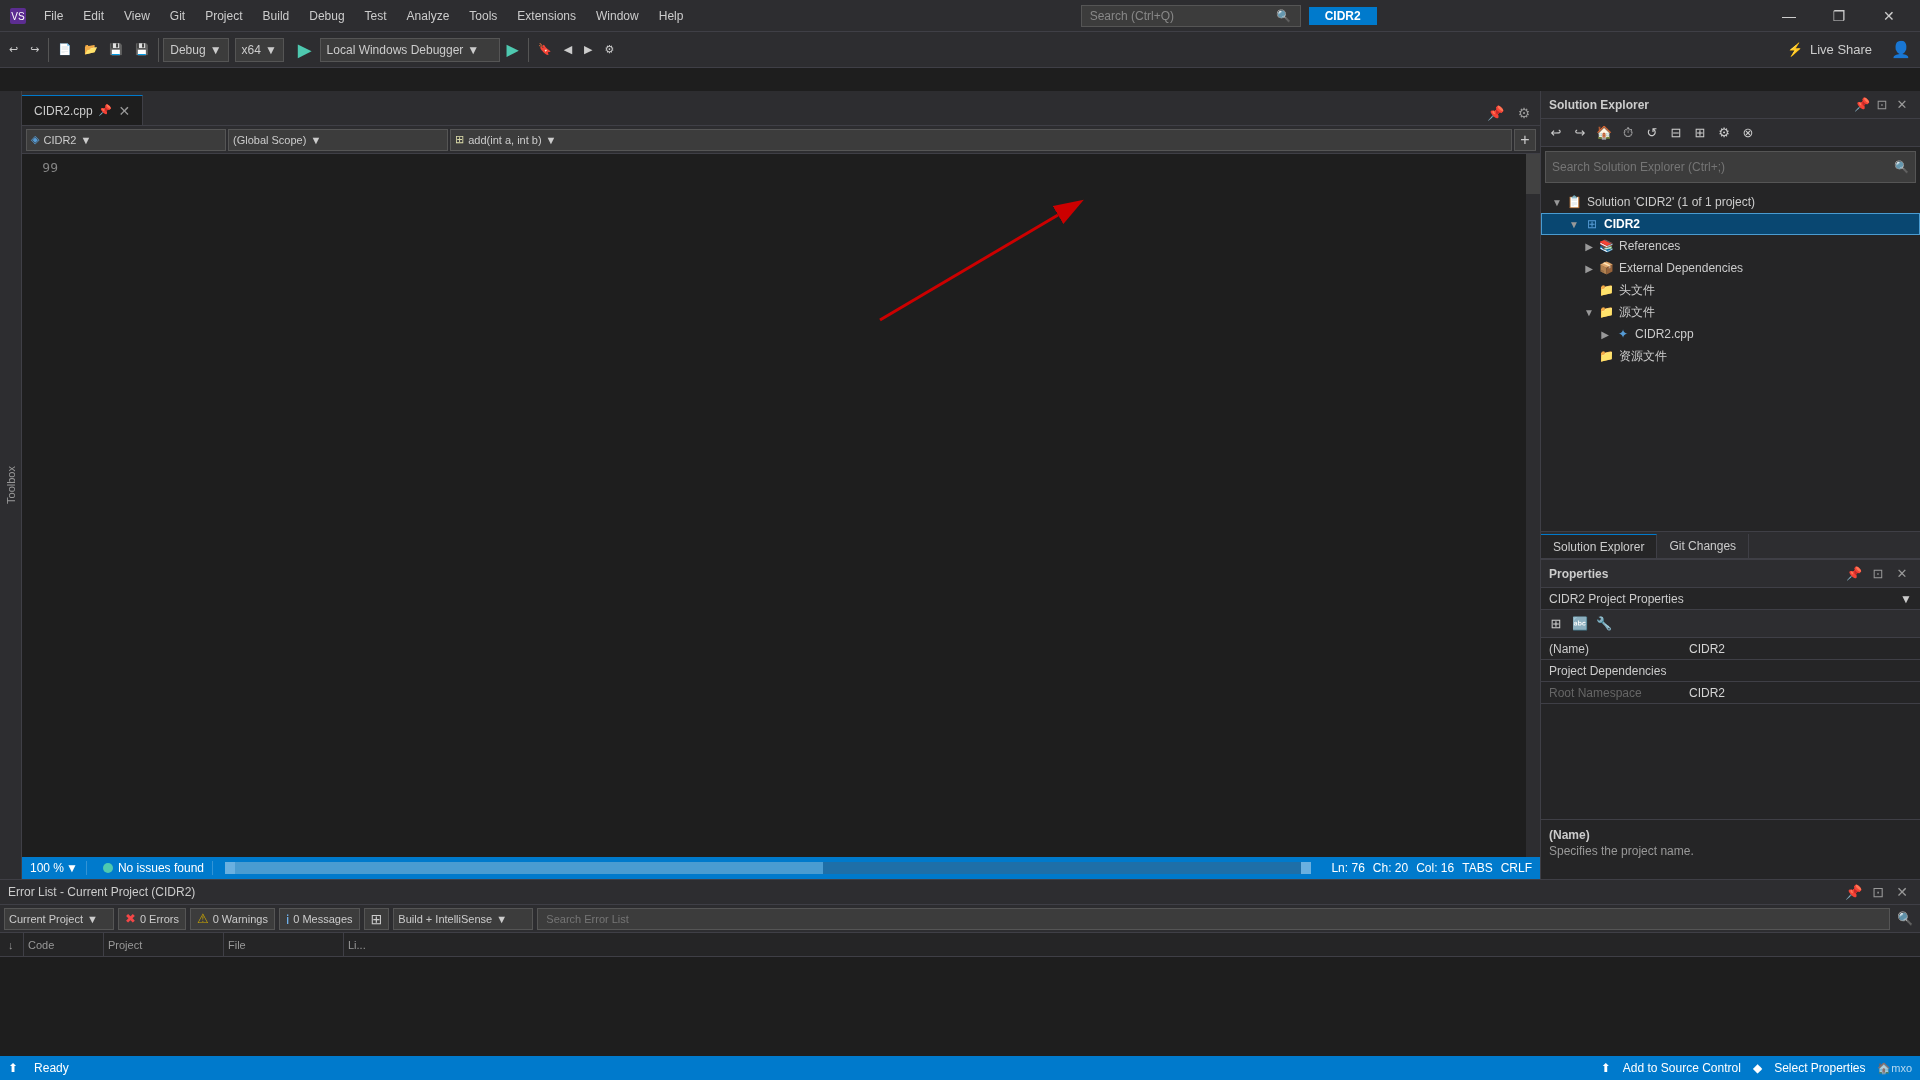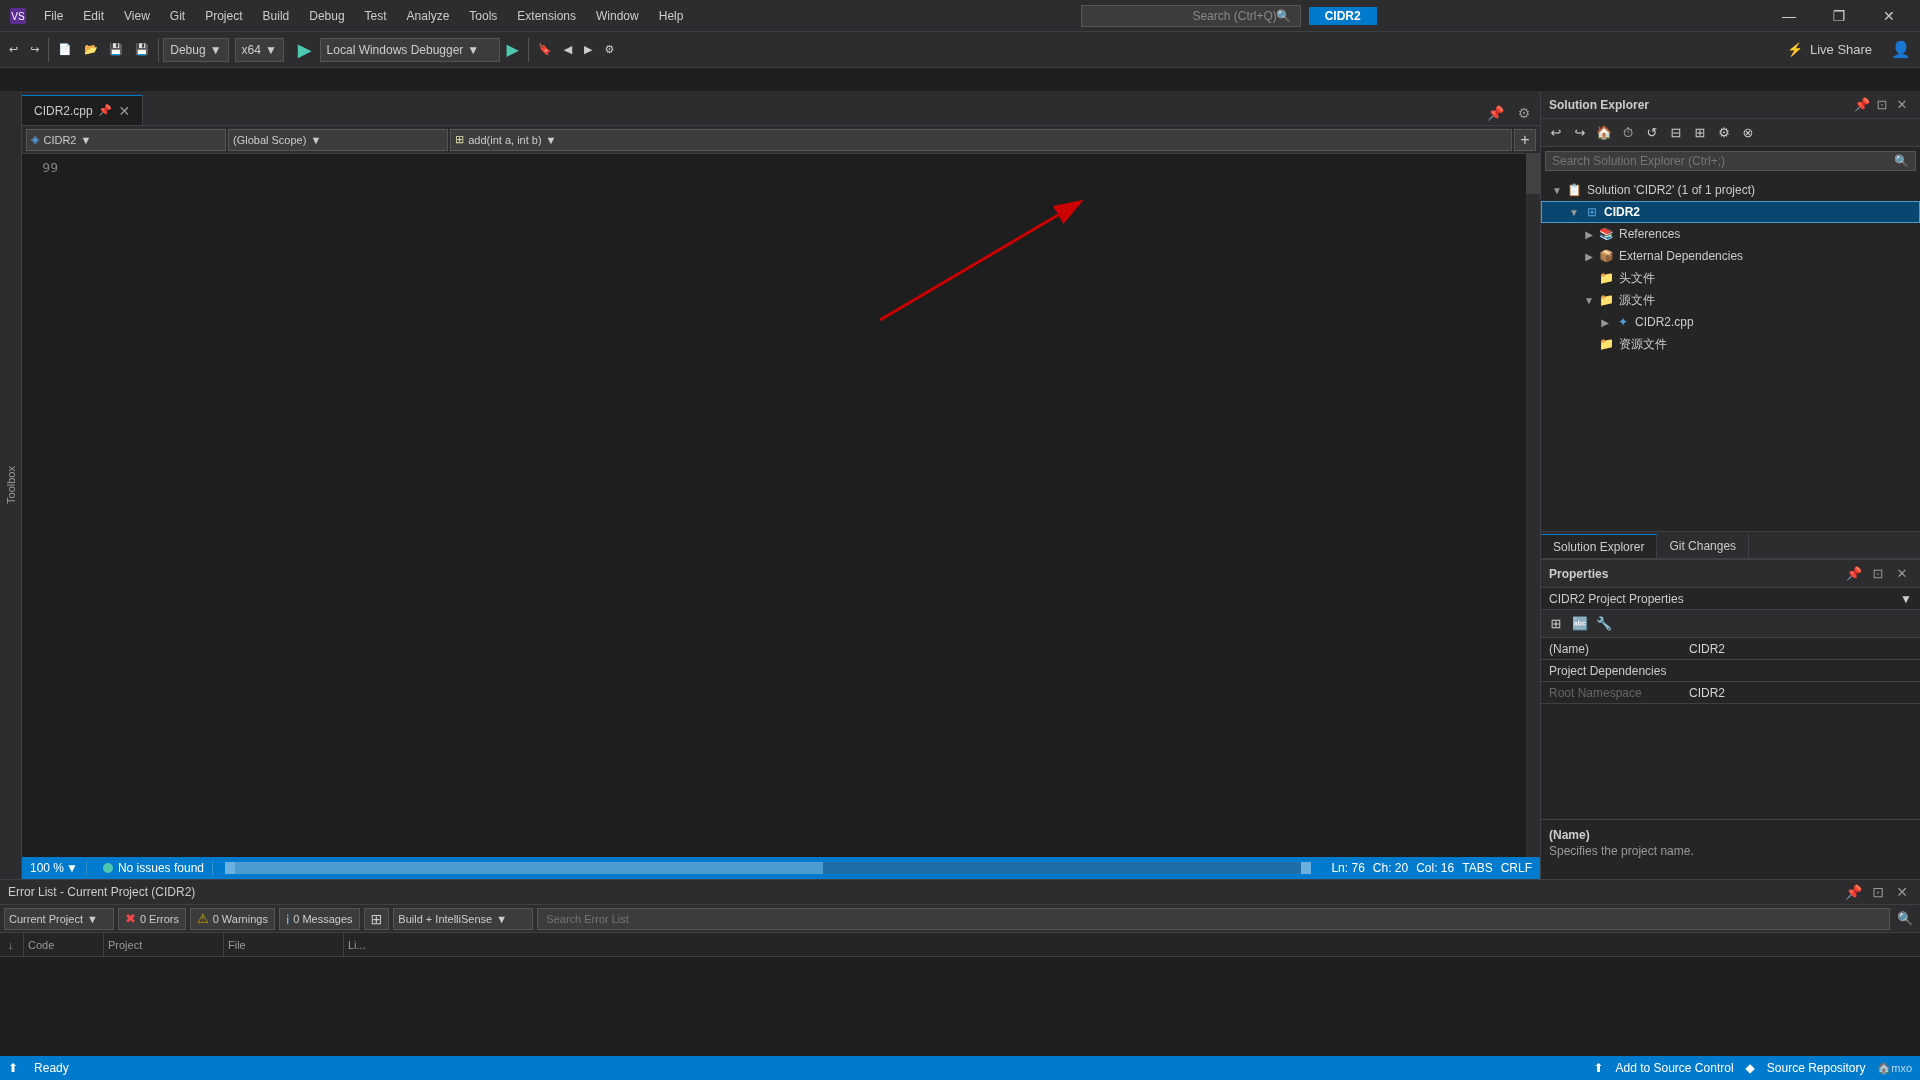--- a/index.html
+++ b/index.html
@@ -47,21 +47,21 @@
     #search-box {
       width: 220px;
       height: 22px;
       background: #3c3c3c;
       border: 1px solid #555;
       color: #ccc;
       padding: 0 8px;
       font-size: 12px;
       display: flex;
       align-items: center;
-      justify-content: flex-end;
+      justify-content: space-between;
     }
     #window-title {
       background: #007acc;
       color: white;
       padding: 2px 16px;
       font-size: 12px;
       font-weight: 600;
     }
     #title-bar-right {
       display: flex;
@@ -498,21 +498,21 @@
       display: flex;
       align-items: center;
       justify-content: center;
       color: #ccc;
       cursor: pointer;
       font-size: 13px;
     }
 
     
     #se-search {
-      height: 20px;
+      height: 32px;
       background: #3c3c3c;
       border: 1px solid #555;
       display: flex;
       align-items: center;
       margin: 4px;
       padding: 0 6px;
     }
     #se-search input {
       flex: 1;
       background: transparent;
@@ -1034,16 +1034,16 @@
 
 <div id="status-bar">
   <div class="status-left">
     <span style="margin-right:4px;">⬆</span>
     <span class="status-bar-item">Ready</span>
   </div>
   <div class="status-right">
     <span>⬆</span>
     <span class="status-bar-item">Add to Source Control</span>
     <span>◆</span>
-    <span class="status-bar-item">Source Repository</span>
+    <span class="status-bar-item">Select Properties</span>
     <span style="font-size:11px;color:rgba(255,255,255,0.7);">🏠mxo</span>
   </div>
 </div>
 
 </body></html>

